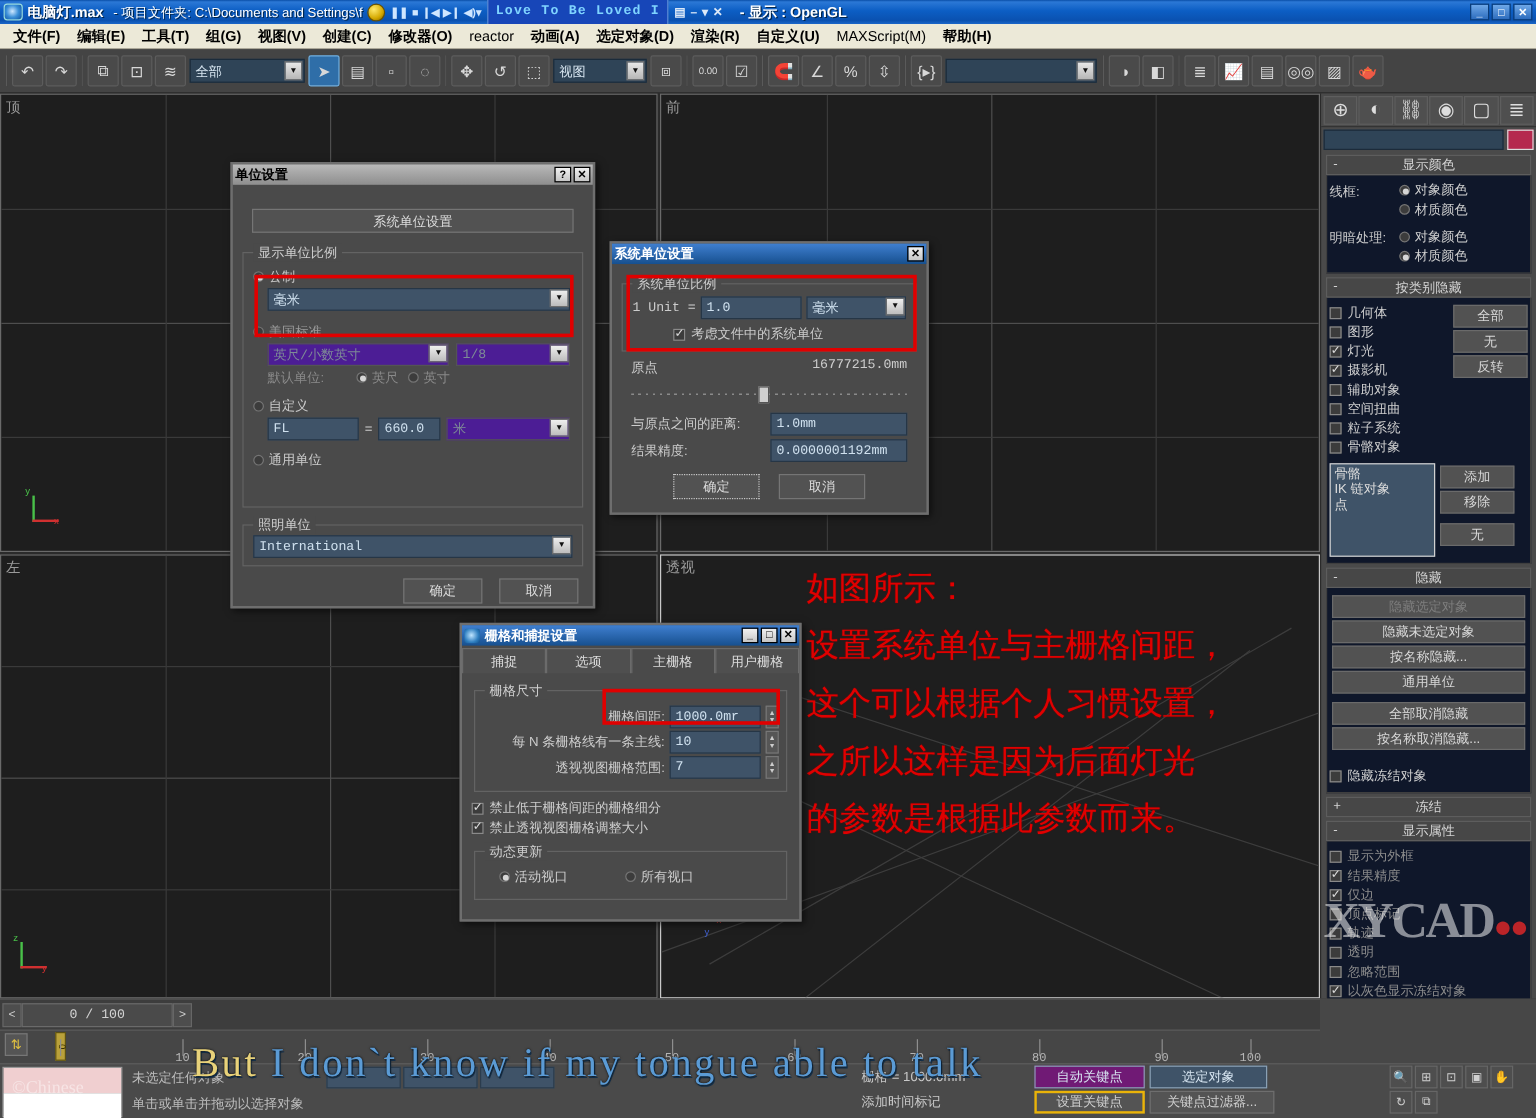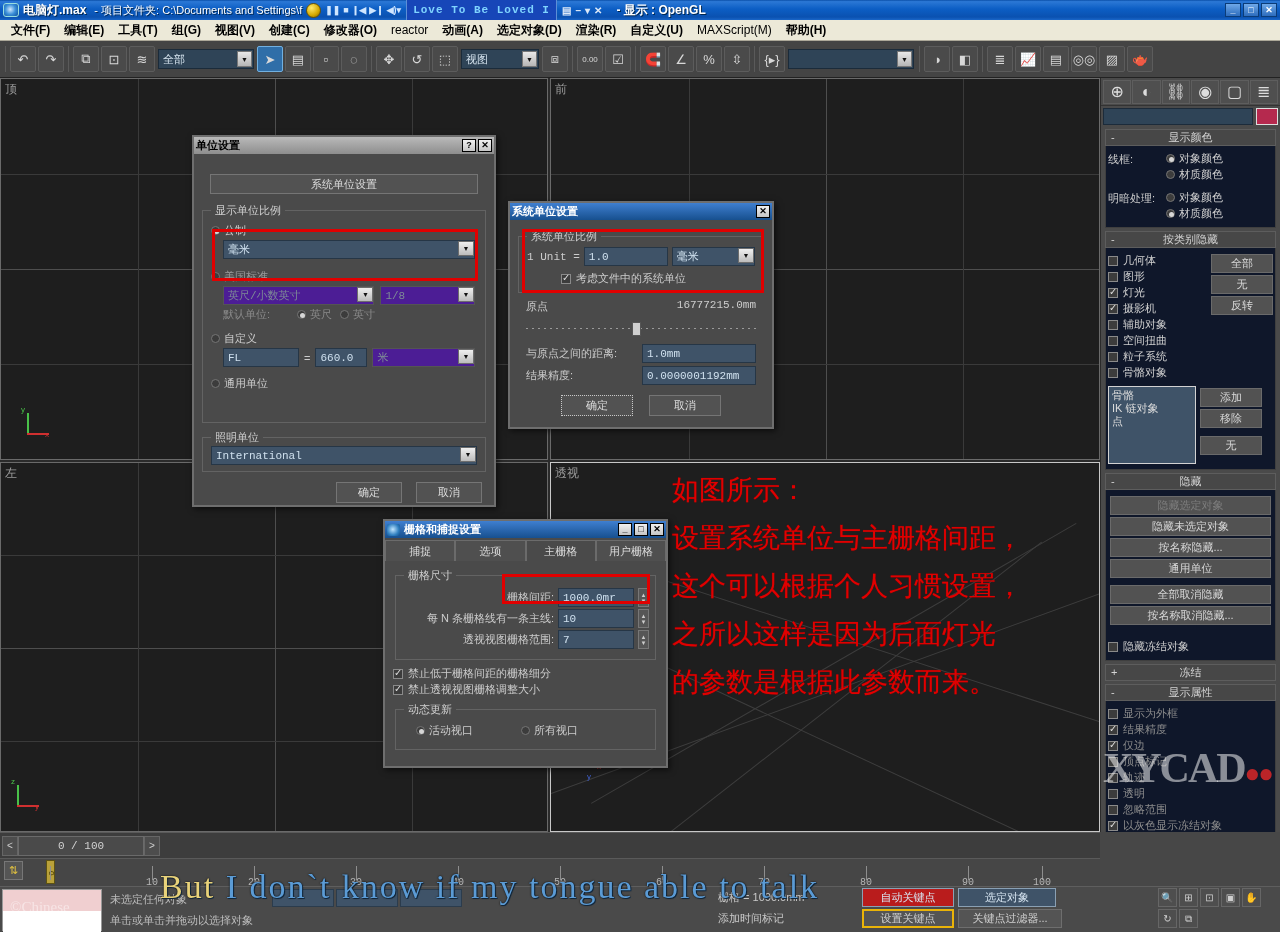--- a/index.html
+++ b/index.html
@@ -143,21 +143,21 @@
   .thumb .t1{height:21px;background:#f0cfd0;}
   .thumb .t2{height:21px;background:#fff;}
   .watermark{position:absolute;left:10px;top:12px;color:rgba(255,255,255,.45);font-size:15px;
     font-family:"Liberation Serif",serif;}
   .statmsg{position:absolute;left:110px;top:2px;width:160px;color:#bdbdbd;font-size:11px;line-height:21px;}
   .statfields{position:absolute;left:272px;top:2px;display:flex;gap:2px;}
   .sfield{width:62px;height:18px;background:#3f5368;border:1px solid #2b3c4d;color:#cfe0ee;font-size:10px;
     display:flex;align-items:center;padding-left:3px;}
   .gridtxt{position:absolute;left:718px;top:3px;color:#c9c9c9;font-size:11px;}
   .gridtxt2{position:absolute;left:718px;top:24px;color:#c9c9c9;font-size:11px;}
-  .autokey{position:absolute;left:862px;top:1px;width:92px;height:19px;background:#b91c1c;
+  .autokey{position:absolute;left:862px;top:1px;width:92px;height:19px;background:#701a75;
     border:1px solid #8aa0b4;color:#d8e6f2;font-size:11px;display:flex;align-items:center;justify-content:center;}
   .setkey{position:absolute;left:862px;top:22px;width:92px;height:19px;background:#545454;
     border:2px solid #eab308;color:#d0d0d0;font-size:11px;display:flex;align-items:center;justify-content:center;}
   .selobj{position:absolute;left:958px;top:1px;width:98px;height:19px;background:#3f5368;
     border:1px solid #8aa0b4;color:#d8e6f2;font-size:11px;display:flex;align-items:center;justify-content:center;}
   .keyfilter{position:absolute;left:958px;top:22px;width:104px;height:19px;background:#545454;
     border:1px solid #6e6e6e;color:#d0d0d0;font-size:11px;display:flex;align-items:center;justify-content:center;}
   .navbtns{position:absolute;right:2px;top:1px;display:flex;flex-wrap:wrap;width:120px;gap:2px;}
   .navbtn{width:19px;height:19px;background:#4e4e4e;border:1px solid #666;color:#cfcfcf;
     font-size:10px;display:flex;align-items:center;justify-content:center;}

